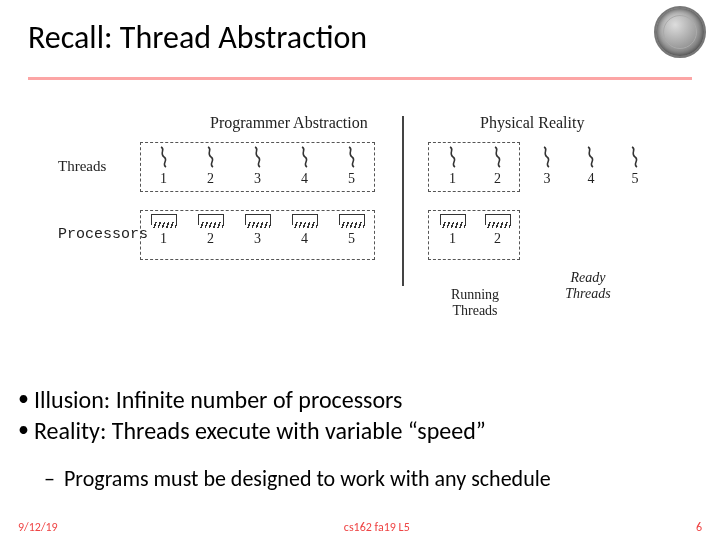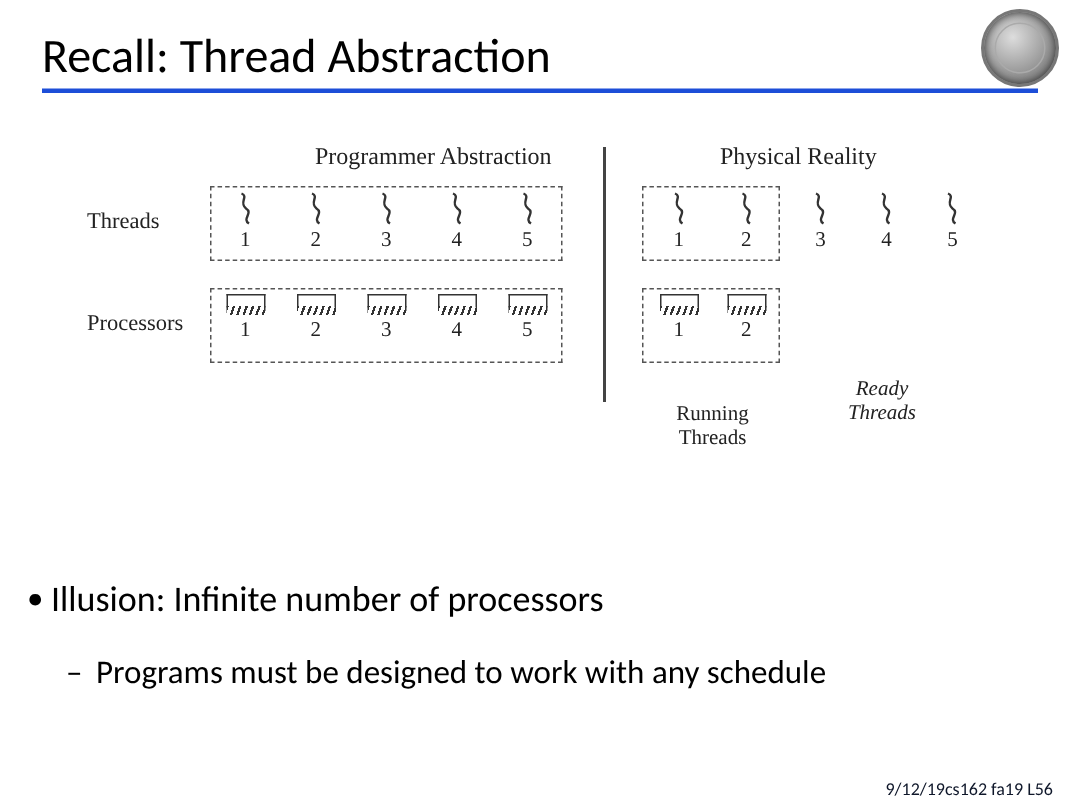--- a/index.html
+++ b/index.html
@@ -11,23 +11,23 @@
     color: #000;
     position: relative;
     overflow: hidden;
   }
   .title-wrap {
     padding: 18px 28px 4px 28px;
   }
   .title {
     font-size: 32px;
     font-weight: 400;
-    border-bottom: 3px solid #1d4ed8;
+    border-bottom: 3px solid #fca5a5;
     display: block;
-    padding-bottom: 2px;
+    padding-bottom: 20px;
   }
   .seal {
     position: absolute;
     top: 6px; right: 14px;
     width: 52px; height: 52px;
     border-radius: 50%;
     background: radial-gradient(circle at 40% 35%, #ddd, #888 70%, #555);
     border: 2px solid #777;
     box-shadow: inset 0 0 6px #333;
   }
@@ -42,21 +42,21 @@
     width: 560px; height: 210px;
     font-family: "Times New Roman", serif;
     font-size: 15px;
     color: #222;
   }
   .col-head { position:absolute; top:0; font-size:16px; }
   .col-head.left { left:130px; }
   .col-head.right { left:400px; }
   .row-lbl { position:absolute; left:-22px; font-size:15px; }
   .row-lbl.threads { top:44px; }
-  .row-lbl.procs { top:112px; }
+  .row-lbl.procs { top:112px;font-family:Liberation Mono, monospace; }
   .divider { position:absolute; left:322px; top:2px; width:0; height:170px; border-left:2px solid #444; }
   .dashbox {
     position:absolute;
     border:1.5px dashed #555;
   }
   
   .lt-box { left:60px; top:28px; width:235px; height:50px; }
   .lp-box { left:60px; top:96px; width:235px; height:50px; }
   
   .rt-box { left:348px; top:28px; width:92px; height:50px; }
@@ -95,22 +95,22 @@
     font-size:24px;
   }
   .bullets ul { list-style:none; }
   .bl1 { padding-left:14px; position:relative; margin-bottom:2px; }
   .bl1::before { content:"•"; position:absolute; left:-2px; top:0px; font-size:22px; }
   .bl2 { padding-left:44px; position:relative; font-size:22px; margin-top:20px;}
   .bl2::before { content:"–"; position:absolute; left:24px; }
   
   .footer {
     position:absolute; left:0; right:0; bottom:6px;
-    font-size:12px; color:#0f172a;
-    display:flex; justify-content:flex-end; padding:0 18px;
+    font-size:12px; color:#ef4444;
+    display:flex; justify-content:space-between; padding:0 18px;
     font-family: Calibri, sans-serif;
   }
 </style>
 </head>
 <body>
 
 <div class="seal"></div>
 
 <div class="title-wrap">
   <span class="title">Recall: Thread Abstraction</span>
@@ -233,20 +233,21 @@
 
   <div class="sub-lbl sub-run" style="white-space:pre-line;margin-top:17px;">Running
 Threads</div>
   <div class="sub-lbl sub-ready" style="white-space:pre-line;font-style:italic;">Ready
 Threads</div>
 </div>
 
 <div class="bullets">
   <ul>
     <li class="bl1"><span>Illusion: Infinite number of processors</span></li>
+    <li class="bl1"><span>Reality: Threads execute with variable “speed”</span></li>
     <li class="bl2"><span>Programs must be designed to work with any schedule</span></li>
   </ul>
 </div>
 
 <div class="footer">
   <span>9/12/19</span>
   <span>cs162 fa19 L5</span>
   <span>6</span>
 </div>
 

